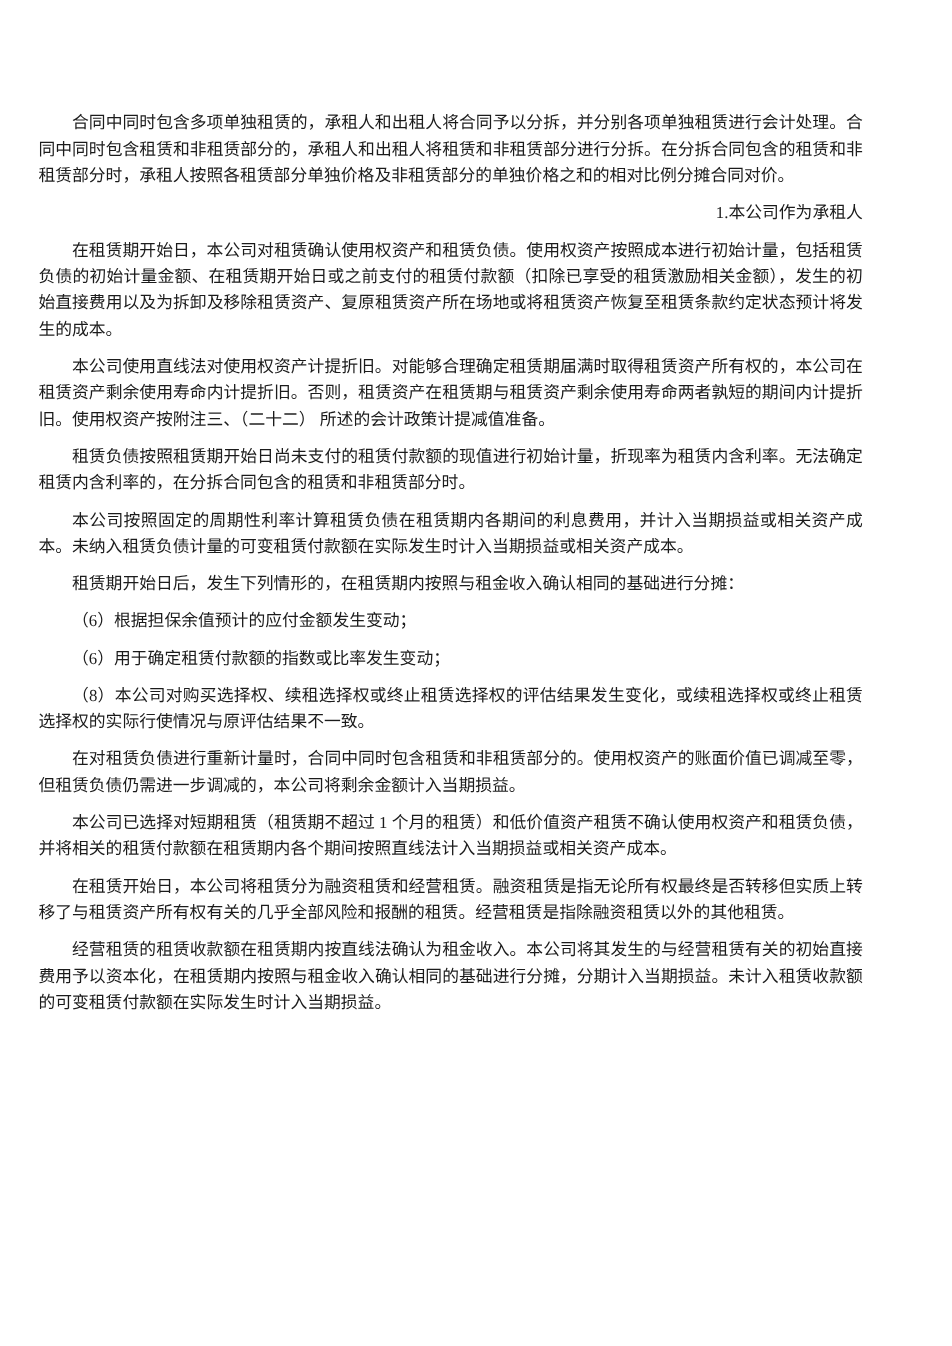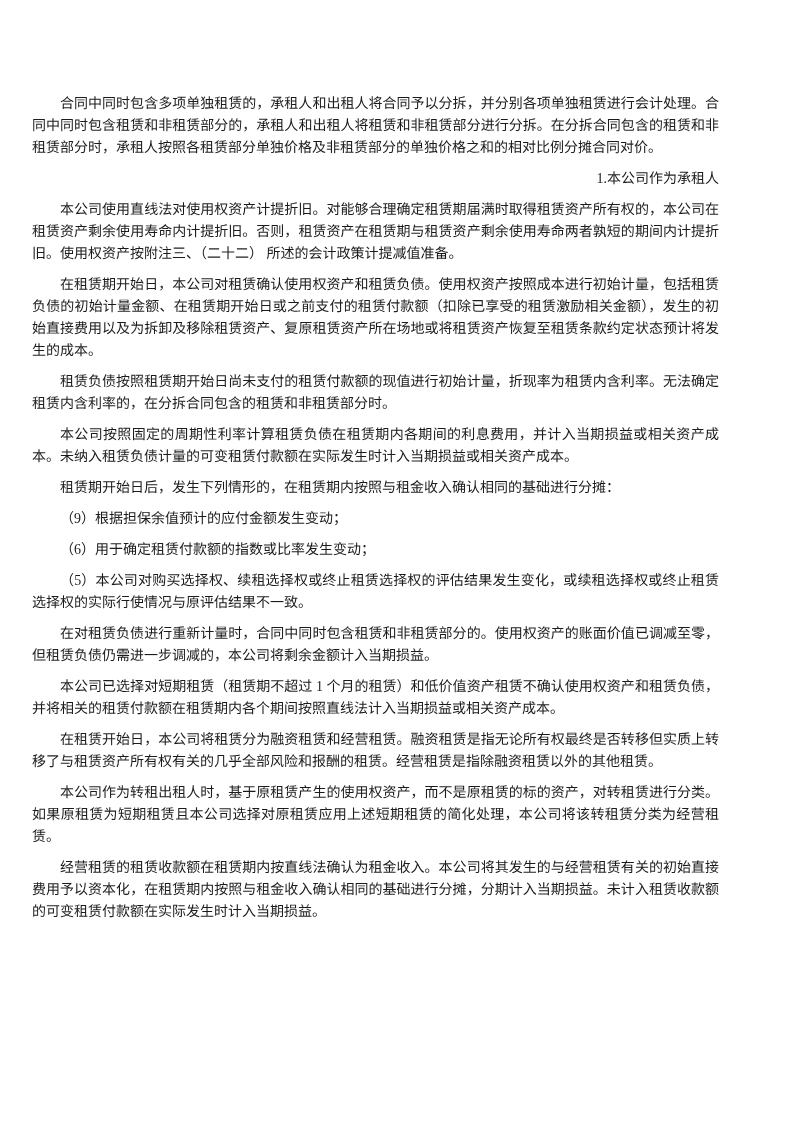--- a/index.html
+++ b/index.html
@@ -41,29 +41,28 @@
 <body>
 
 <div class="page">
 
   <p class="para">合同中同时包含多项单独租赁的，承租人和出租人将合同予以分拆，并分别各项单独租赁进行会计处理。合同中同时包含租赁和非租赁部分的，承租人和出租人将租赁和非租赁部分进行分拆。在分拆合同包含的租赁和非租赁部分时，承租人按照各租赁部分单独价格及非租赁部分的单独价格之和的相对比例分摊合同对价。</p>
 
   <p class="heading">
     <span class="h-num">1.</span><span class="h-title">本公司作为承租人</span>
   </p>
 
+  <p class="para">在租赁期开始日，本公司对租赁确认使用权资产和租赁负债。使用权资产按照成本进行初始计量，包括租赁负债的初始计量金额、在租赁期开始日或之前支付的租赁付款额（扣除已享受的租赁激励相关金额），发生的初始直接费用以及为拆卸及移除租赁资产、复原租赁资产所在场地或将租赁资产恢复至租赁条款约定状态预计将发生的成本。</p>
   <p class="para">本公司使用直线法对使用权资产计提折旧。对能够合理确定租赁期届满时取得租赁资产所有权的，本公司在租赁资产剩余使用寿命内计提折旧。否则，租赁资产在租赁期与租赁资产剩余使用寿命两者孰短的期间内计提折旧。使用权资产按附注三、（二十二） 所述的会计政策计提减值准备。</p>
-  <p class="para">在租赁期开始日，本公司对租赁确认使用权资产和租赁负债。使用权资产按照成本进行初始计量，包括租赁负债的初始计量金额、在租赁期开始日或之前支付的租赁付款额（扣除已享受的租赁激励相关金额），发生的初始直接费用以及为拆卸及移除租赁资产、复原租赁资产所在场地或将租赁资产恢复至租赁条款约定状态预计将发生的成本。</p>
   <p class="para">租赁负债按照租赁期开始日尚未支付的租赁付款额的现值进行初始计量，折现率为租赁内含利率。无法确定租赁内含利率的，在分拆合同包含的租赁和非租赁部分时。</p>
   <p class="para">本公司按照固定的周期性利率计算租赁负债在租赁期内各期间的利息费用，并计入当期损益或相关资产成本。未纳入租赁负债计量的可变租赁付款额在实际发生时计入当期损益或相关资产成本。</p>
   <p class="para">租赁期开始日后，发生下列情形的，在租赁期内按照与租金收入确认相同的基础进行分摊：</p>
-  <p class="para">（9）根据担保余值预计的应付金额发生变动；</p>
+  <p class="para">（6）根据担保余值预计的应付金额发生变动；</p>
   <p class="para">（6）用于确定租赁付款额的指数或比率发生变动；</p>
-  <p class="para">（5）本公司对购买选择权、续租选择权或终止租赁选择权的评估结果发生变化，或续租选择权或终止租赁选择权的实际行使情况与原评估结果不一致。</p>
+  <p class="para">（8）本公司对购买选择权、续租选择权或终止租赁选择权的评估结果发生变化，或续租选择权或终止租赁选择权的实际行使情况与原评估结果不一致。</p>
   <p class="para">在对租赁负债进行重新计量时，合同中同时包含租赁和非租赁部分的。使用权资产的账面价值已调减至零，但租赁负债仍需进一步调减的，本公司将剩余金额计入当期损益。</p>
   <p class="para">本公司已选择对短期租赁（租赁期不超过 1 个月的租赁）和低价值资产租赁不确认使用权资产和租赁负债，并将相关的租赁付款额在租赁期内各个期间按照直线法计入当期损益或相关资产成本。</p>
 
 
   <p class="para">在租赁开始日，本公司将租赁分为融资租赁和经营租赁。融资租赁是指无论所有权最终是否转移但实质上转移了与租赁资产所有权有关的几乎全部风险和报酬的租赁。经营租赁是指除融资租赁以外的其他租赁。</p>
-  <p class="para">本公司作为转租出租人时，基于原租赁产生的使用权资产，而不是原租赁的标的资产，对转租赁进行分类。如果原租赁为短期租赁且本公司选择对原租赁应用上述短期租赁的简化处理，本公司将该转租赁分类为经营租赁。</p>
   <p class="para">经营租赁的租赁收款额在租赁期内按直线法确认为租金收入。本公司将其发生的与经营租赁有关的初始直接费用予以资本化，在租赁期内按照与租金收入确认相同的基础进行分摊，分期计入当期损益。未计入租赁收款额的可变租赁付款额在实际发生时计入当期损益。</p>
 
 </div>
 
 </body></html>

